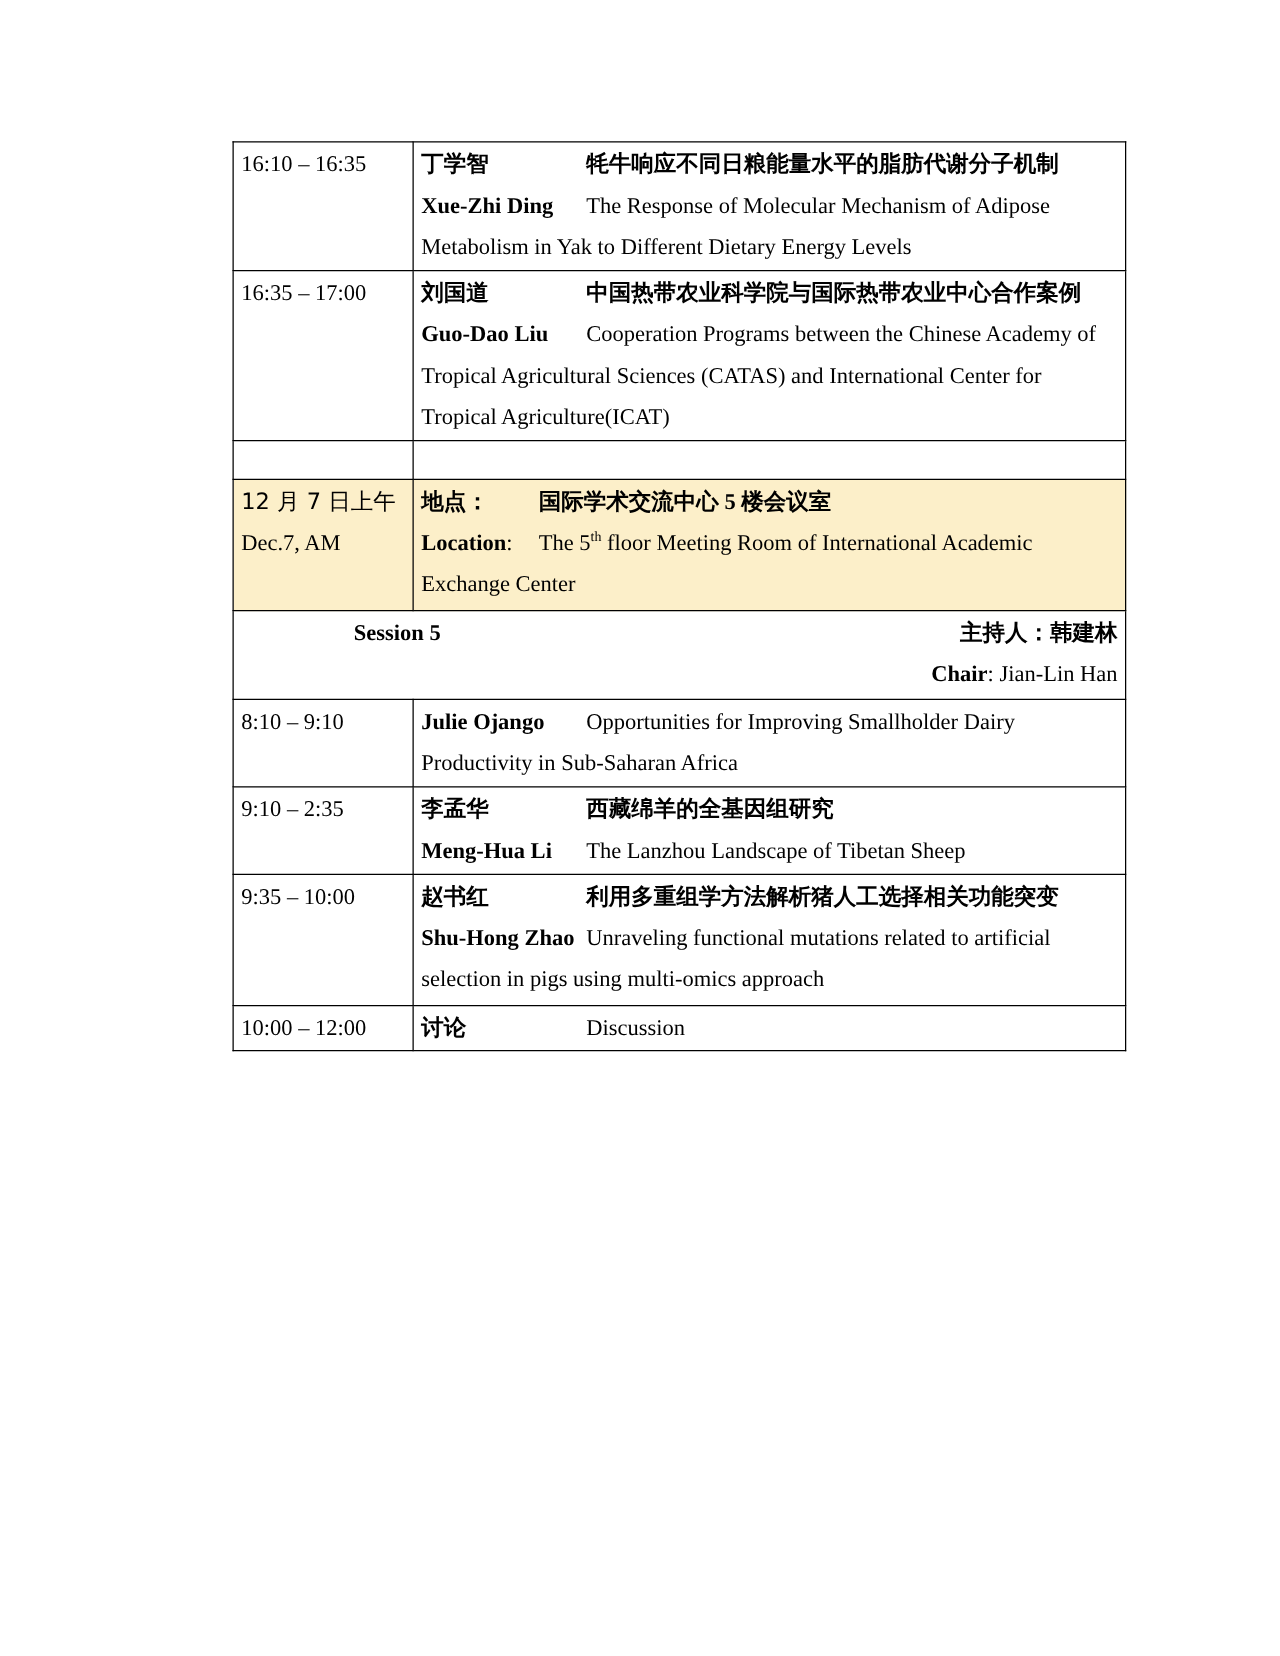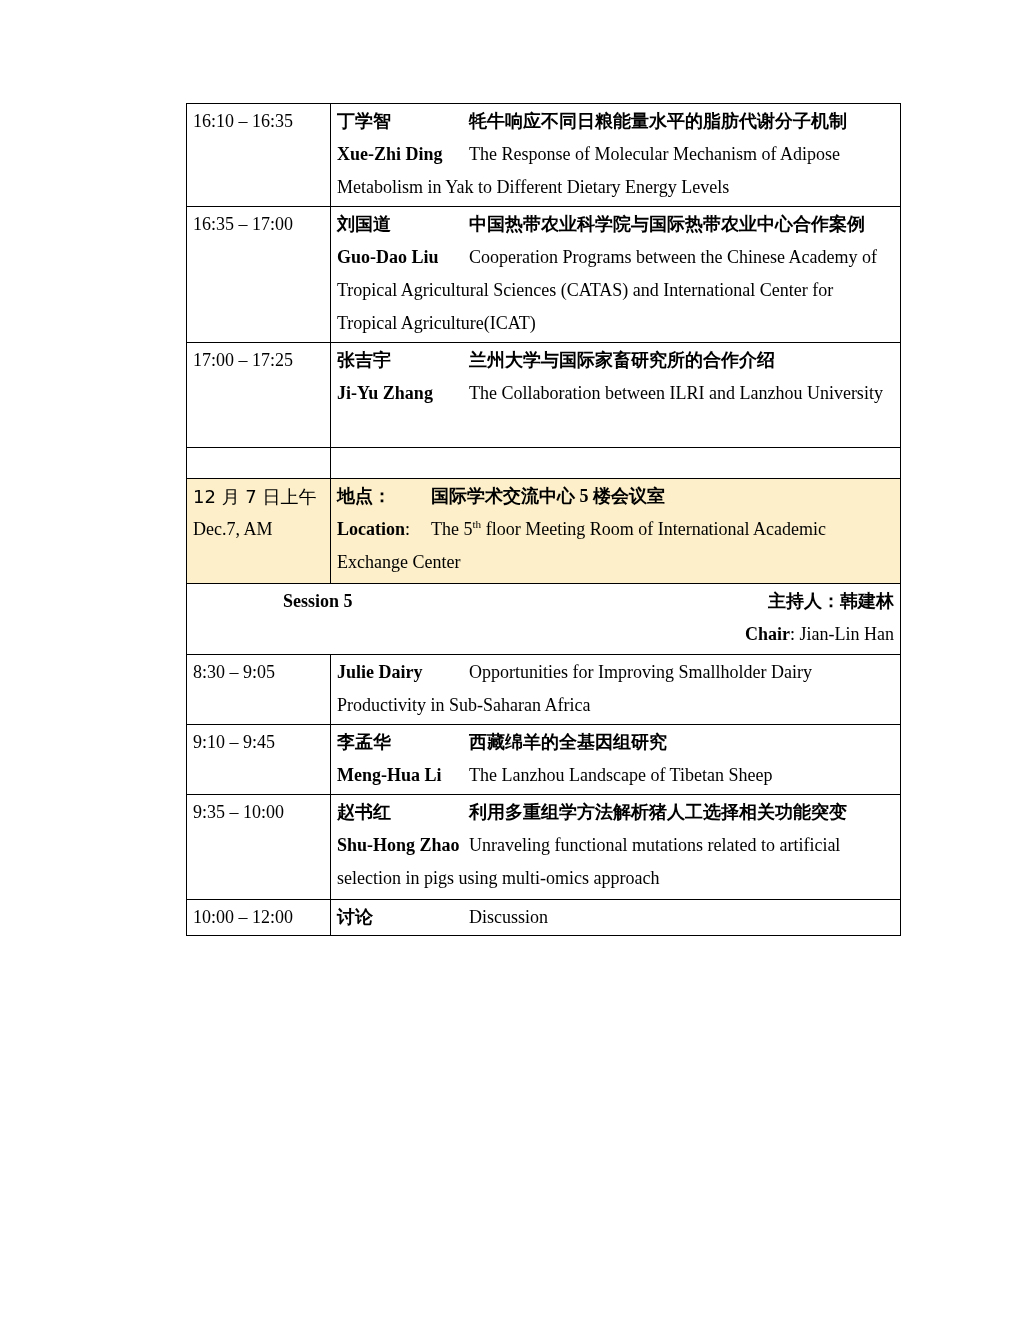--- a/index.html
+++ b/index.html
@@ -6,21 +6,21 @@
   body{
     width:1024px;height:1325px;
     background:#ffffff;
     color:#000;
     font-family:"Liberation Serif", serif;
     font-size:18px;
     position:relative;
   }
   .page{position:absolute;inset:0;background:#fff;}
   table.schedule{
-    position:absolute;left:186px;top:103px;
+    position:absolute;left:186px;top:113px;
     width:714px;
     border-collapse:collapse;
     table-layout:fixed;
   }
   col.c1{width:144px;}
   col.c2{width:570px;}
   td{
     border:1px solid var(--border,#000);
     vertical-align:top;
     padding:1px 6px;
@@ -73,27 +73,20 @@
       </tr>
 
       <tr class="h133">
         <td class="time">16:35 – 17:00</td>
         <td>
           <div><span class="name zh">刘国道</span><span class="zh">中国热带农业科学院与国际热带农业中心合作案例</span></div>
           <div><span class="name en-name">Guo-Dao Liu</span><span class="en">Cooperation Programs between the Chinese Academy of Tropical Agricultural Sciences (CATAS) and International Center for Tropical Agriculture(ICAT)</span></div>
         </td>
       </tr>
 
-      <tr class="h102">
-        <td class="time">17:00 – 17:25</td>
-        <td>
-          <div><span class="name zh">张吉宇</span><span class="zh">兰州大学与国际家畜研究所的合作介绍</span></div>
-          <div><span class="name en-name">Ji-Yu Zhang</span><span class="en">The Collaboration between ILRI and Lanzhou University</span></div>
-        </td>
-      </tr>
 
       <tr class="h28">
         <td></td>
         <td></td>
       </tr>
 
       <tr class="h102 hl">
         <td>
           <div class="zh-reg">12 月 7 日上午</div>
           <div class="en">Dec.7, AM</div>
@@ -110,28 +103,28 @@
             <span class="session-title">Session 5</span>
             <span class="zh">主持人：韩建林</span>
           </div>
           <div class="session-line2">
             <span class="en-name">Chair</span><span class="en">: Jian-Lin Han</span>
           </div>
         </td>
       </tr>
 
       <tr class="h67">
-        <td class="time">8:30 – 9:05</td>
+        <td class="time">8:10 – 9:10</td>
         <td>
-          <div><span class="name en-name">Julie Dairy</span><span class="en">Opportunities for Improving Smallholder Dairy Productivity in Sub-Saharan Africa</span></div>
+          <div><span class="name en-name">Julie Ojango</span><span class="en">Opportunities for Improving Smallholder Dairy Productivity in Sub-Saharan Africa</span></div>
         </td>
       </tr>
 
       <tr class="h67">
-        <td class="time">9:10 – 9:45</td>
+        <td class="time">9:10 – 2:35</td>
         <td>
           <div><span class="name zh">李孟华</span><span class="zh">西藏绵羊的全基因组研究</span></div>
           <div><span class="name en-name">Meng-Hua Li</span><span class="en">The Lanzhou Landscape of Tibetan Sheep</span></div>
         </td>
       </tr>
 
       <tr class="h102">
         <td class="time">9:35 – 10:00</td>
         <td>
           <div><span class="name zh">赵书红</span><span class="zh">利用多重组学方法解析猪人工选择相关功能突变</span></div>

